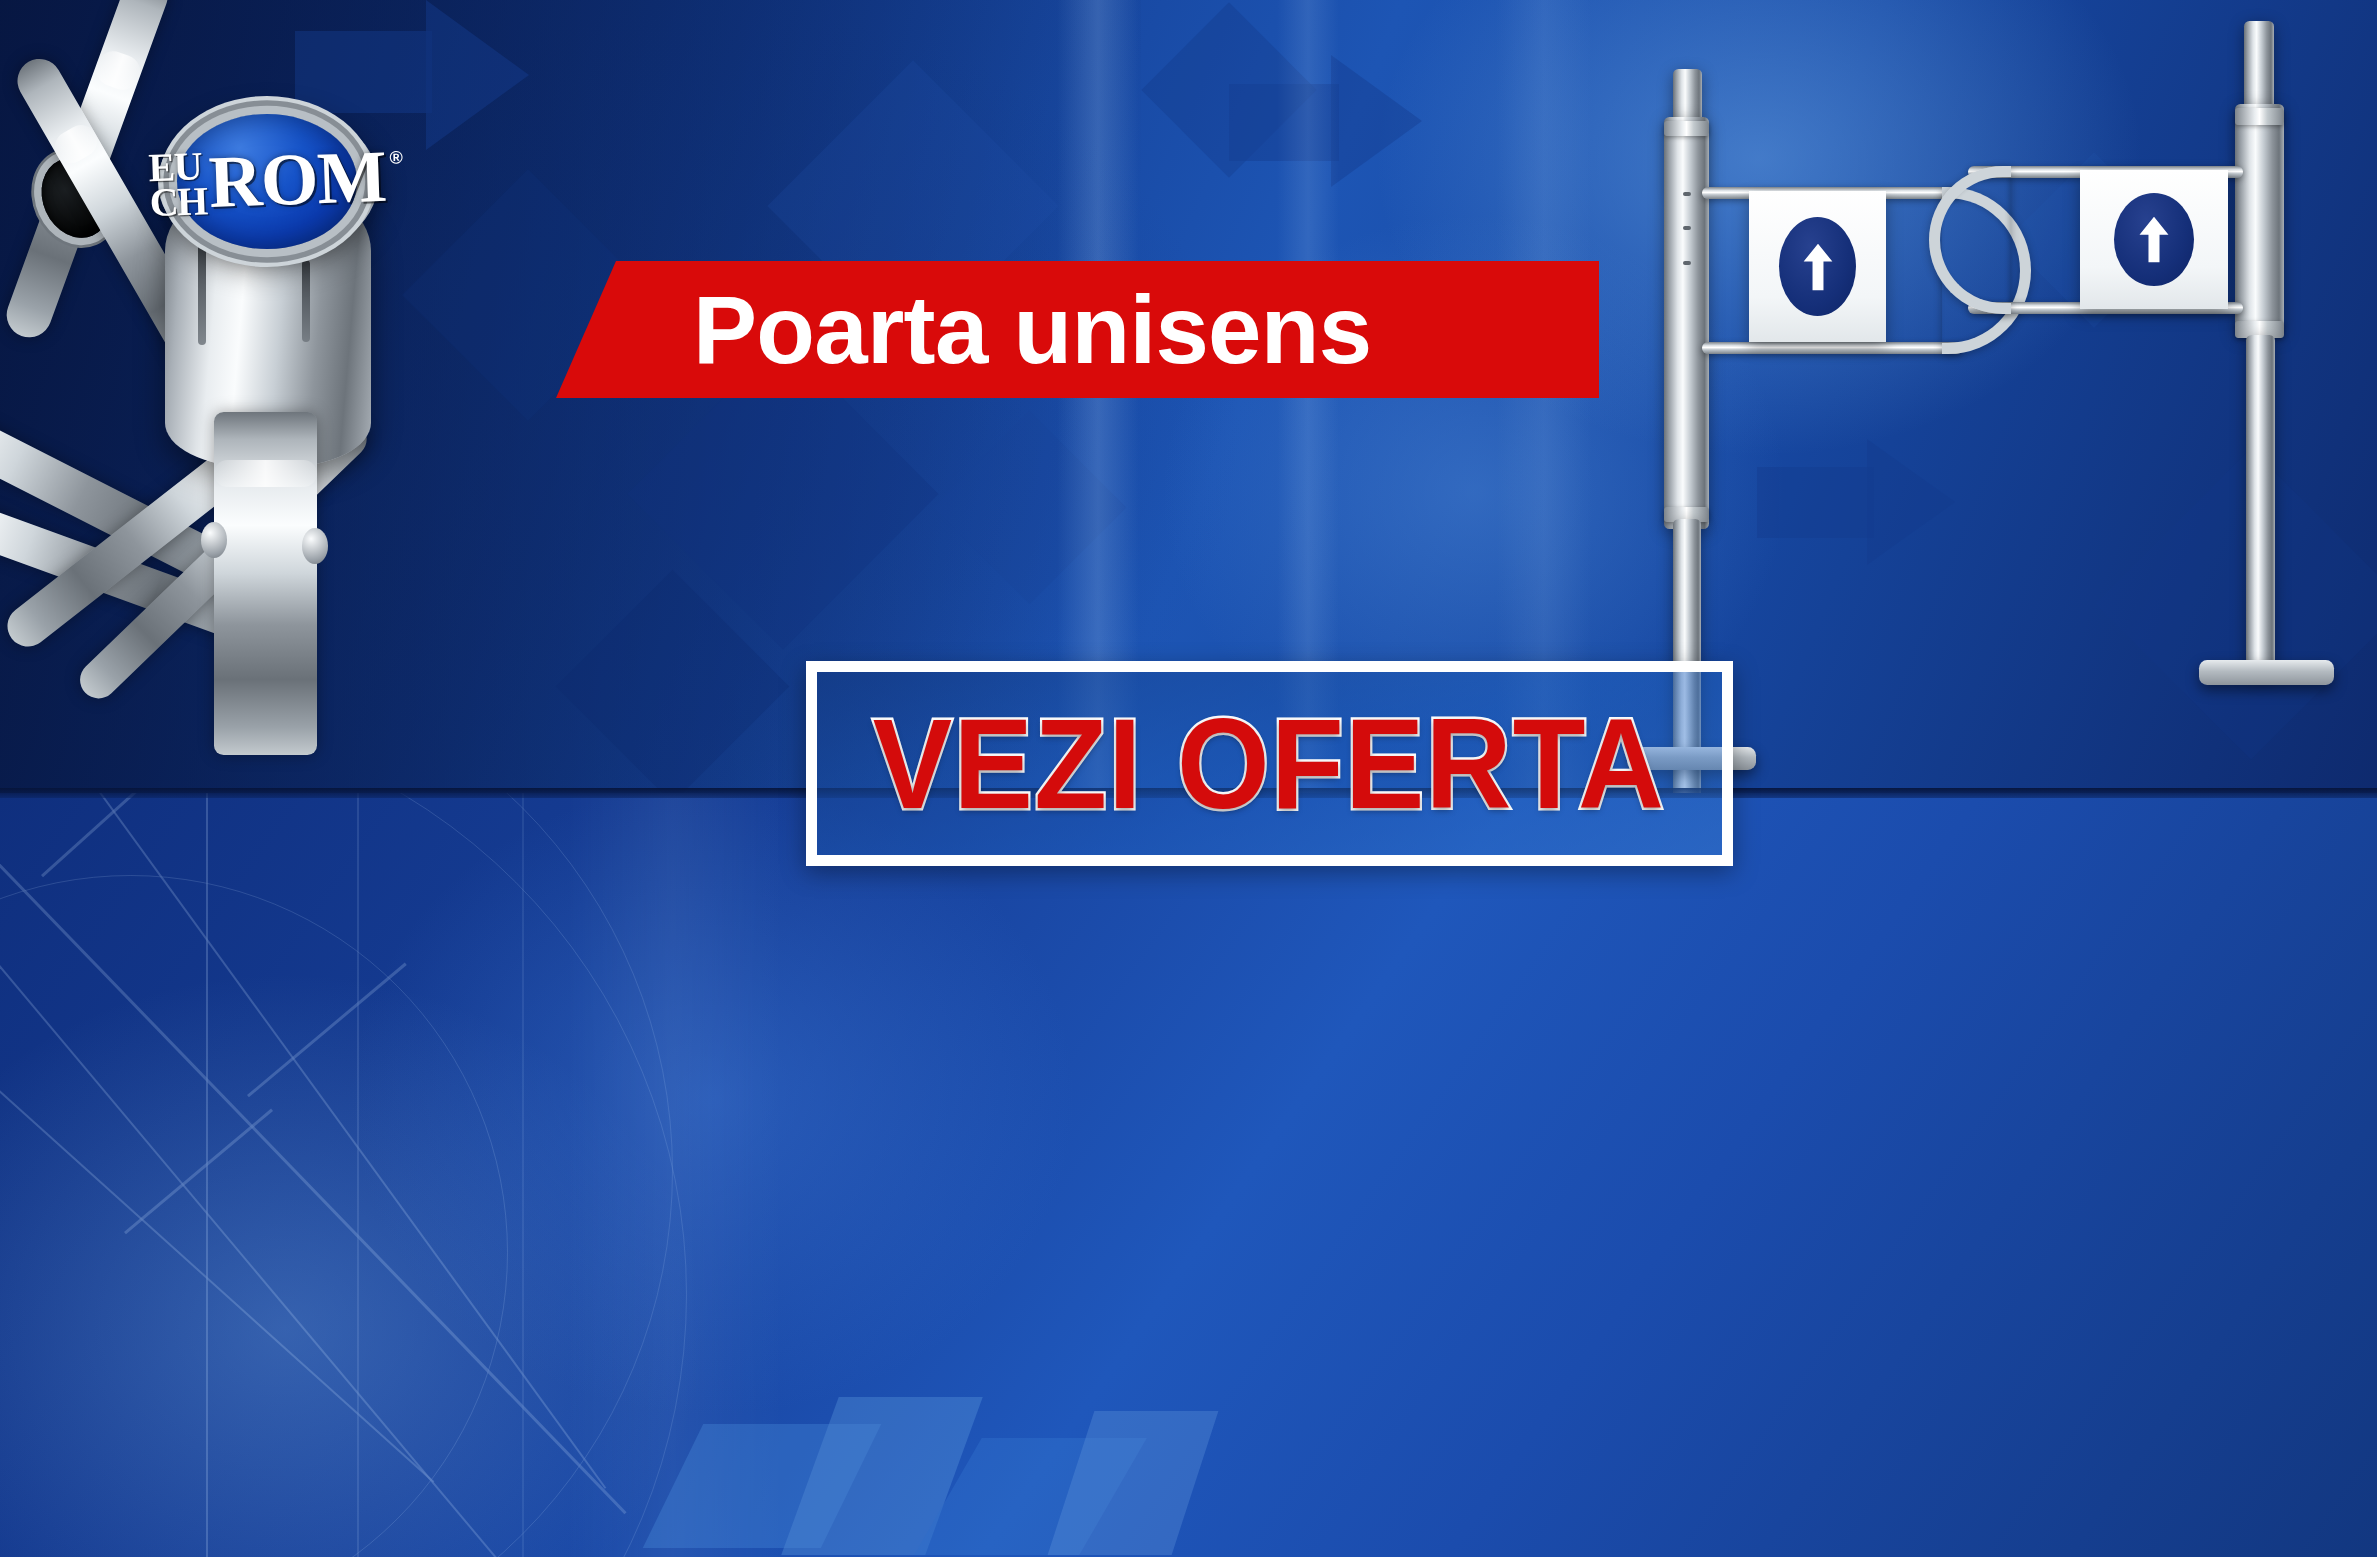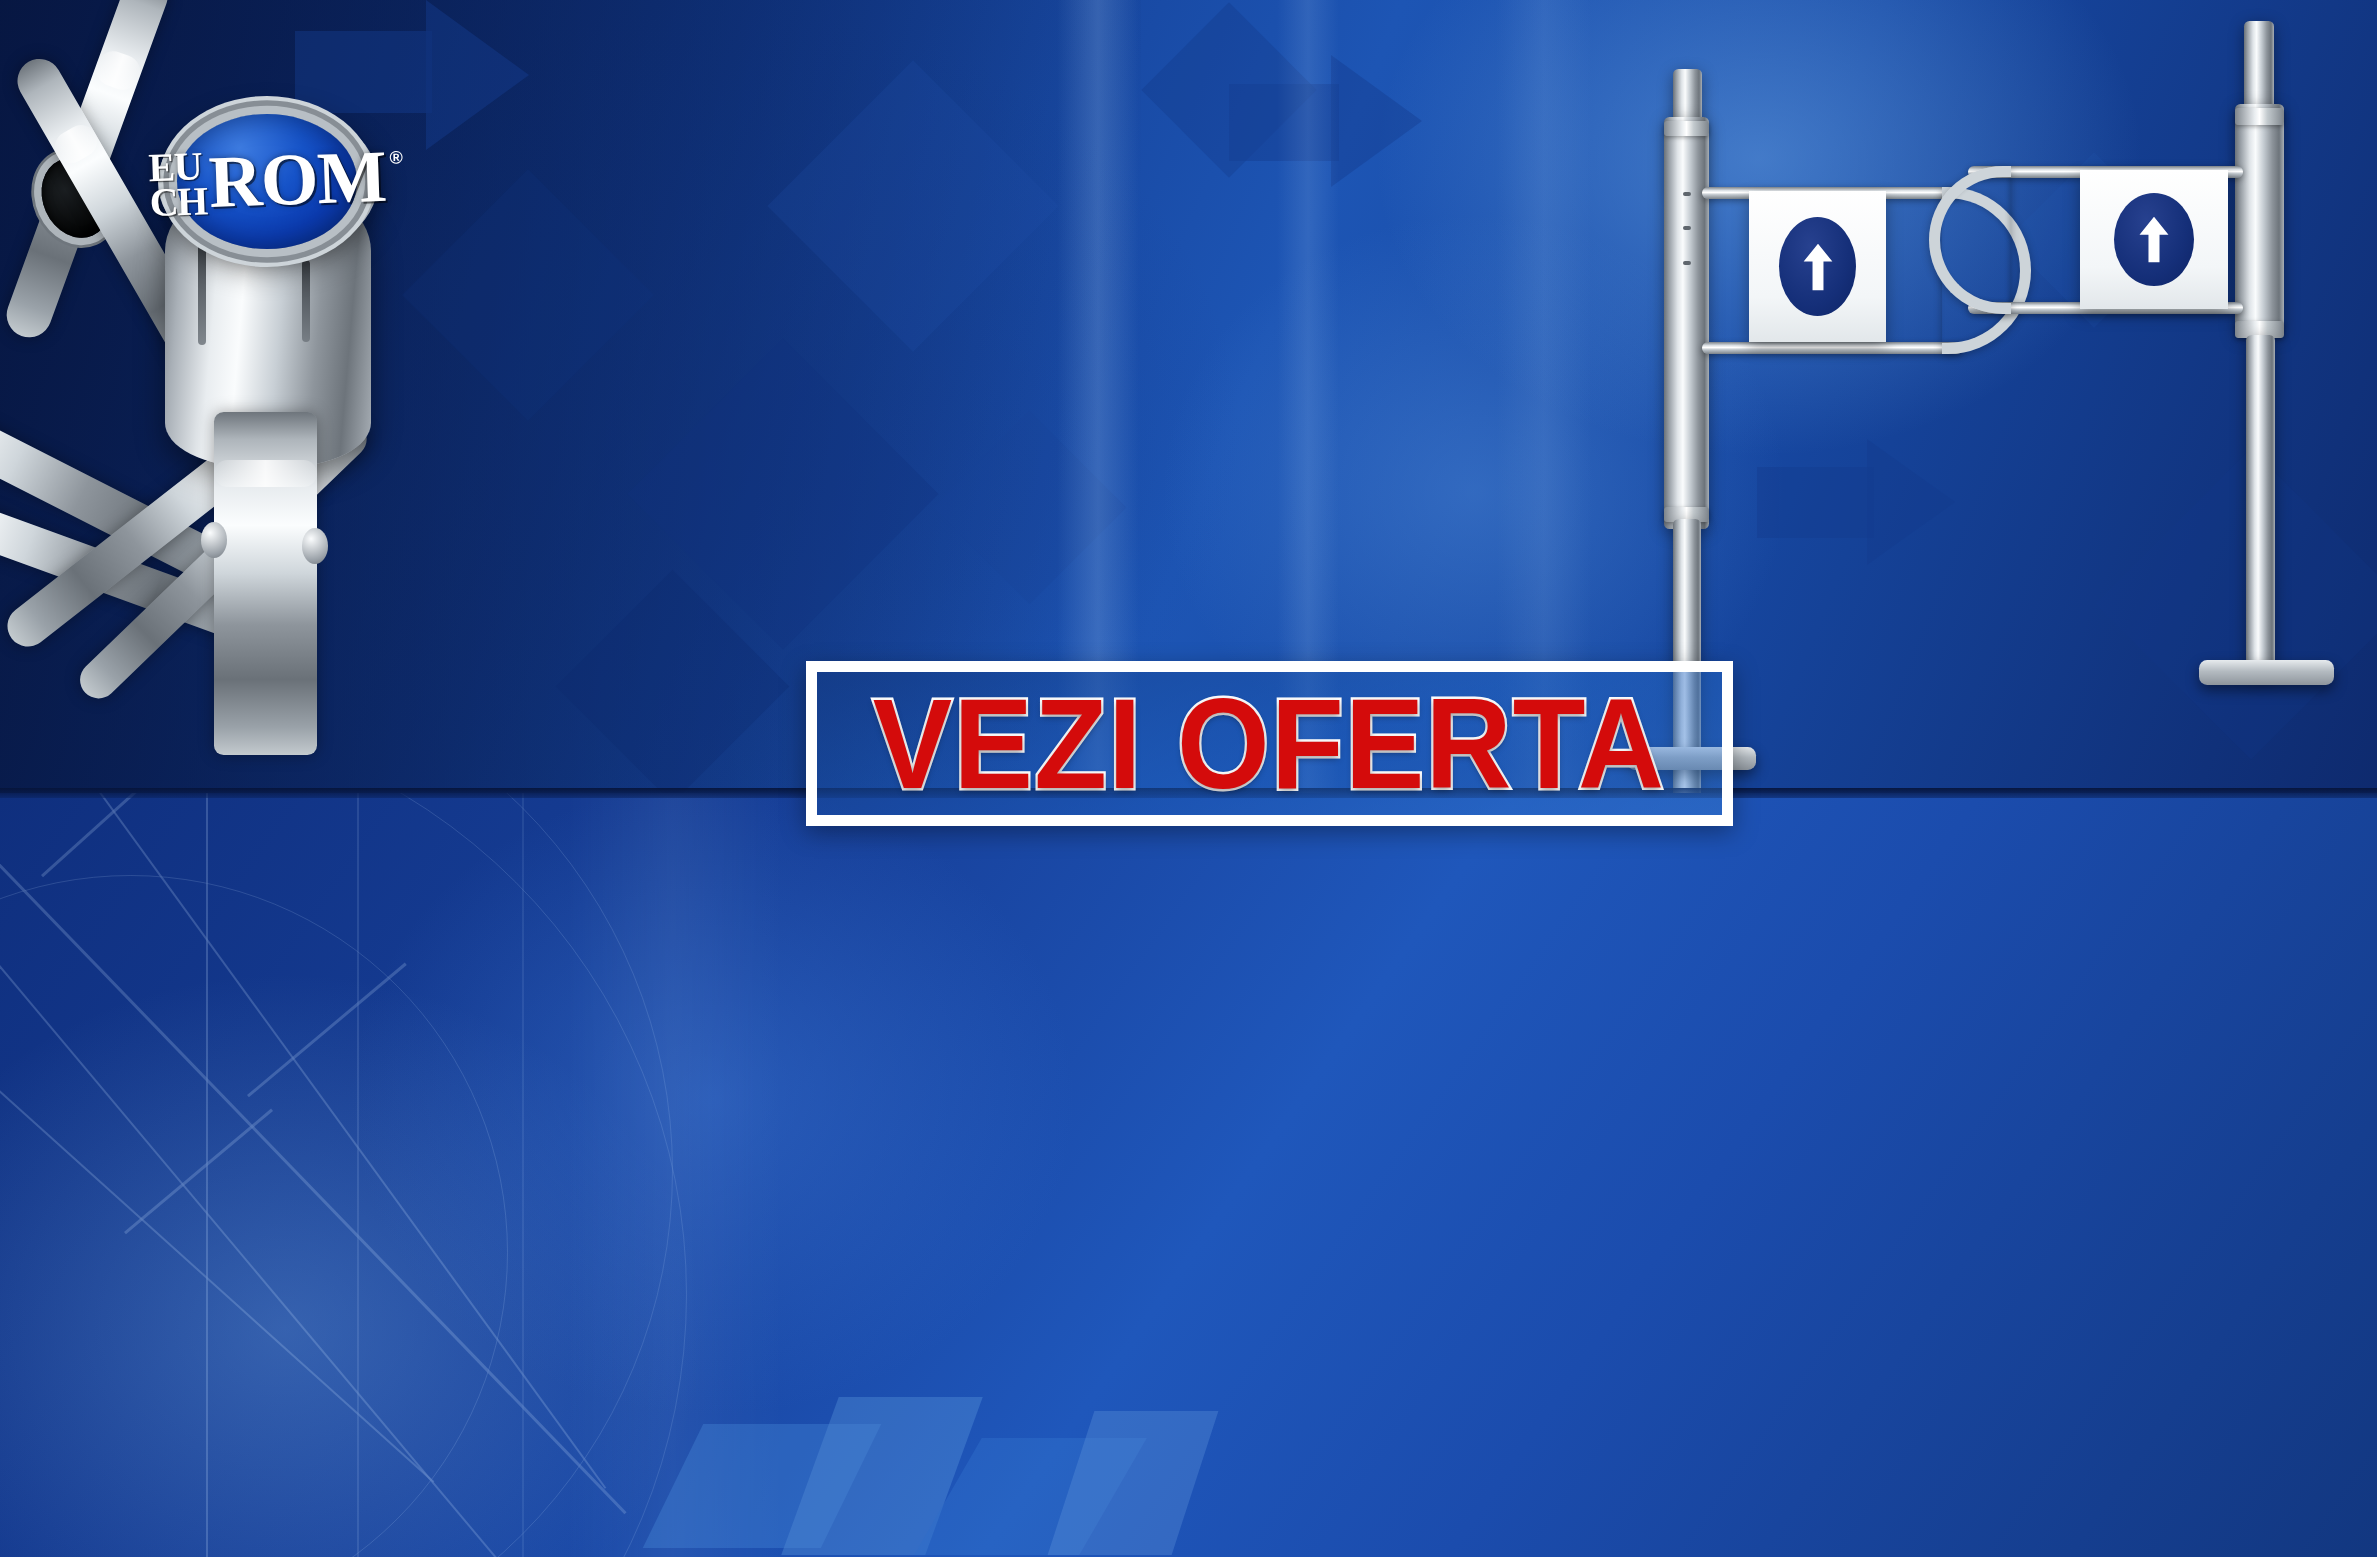--- a/index.html
+++ b/index.html
@@ -186,21 +186,21 @@
     left:522px; top:406px; width:1084px; height:137px;
     clip-path:polygon(63px 0, 100% 0, 100% 100%, 0 100%);
     padding-left:137px;
   }
   #ribbon1 .ribbon-text, #ribbon2 .ribbon-text { font-size:96px; letter-spacing:-0.7px; }
 
   
   #cta {
     position:absolute;
     left:806px; top:661px;
-    width:927px; height:165px;
+    width:927px; height:205px;
     border:11.7px solid #ffffff;
     background:linear-gradient(160deg, rgba(20,60,135,.60), rgba(30,95,190,.45) 55%, rgba(60,130,215,.40));
     display:flex; align-items:center; justify-content:center;
     z-index:40;
     box-shadow:0 6.9px 23px rgba(0,0,0,.35);
   }
   #cta-text {
     font-family:"Liberation Sans Narrow","Liberation Sans", sans-serif;
     font-weight:bold;
     font-size:128px;
@@ -383,20 +383,23 @@
         border-radius:686px 0 0 686px;border-left:11.7px solid #cdd4d9;border-right:0;"></div>
       <div class="sign" style="left:2080px;top:170px;width:148px;height:139px;">
         <div class="sign-oval" style="width:80px;height:93px;">
           <svg width="32" height="51" viewBox="0 0 46 74">
             <polygon points="23,4 44,30 31,30 31,70 15,70 15,30 2,30" fill="#ffffff"></polygon>
           </svg>
         </div>
       </div>
     </div>
 
+    <div class="ribbon" id="ribbon1">
+      <span class="ribbon-text">Poarta unisens</span>
+    </div>
   </div>
 
   <div class="half" id="bottom-half">
     <div class="bg-bottom"></div>
 
     <div class="blueprint">
       <div class="bp-line" style="left:-41px;top:27.5px;width:961px;height:2.7px;transform:rotate(46deg);"></div>
       <div class="bp-line" style="left:-110px;top:41px;width:961px;height:2.1px;transform:rotate(50deg);"></div>
       <div class="bp-line" style="left:82px;top:-27.5px;width:892px;height:2.1px;transform:rotate(54deg);"></div>
       <div class="bp-line" style="left:-178px;top:137px;width:824px;height:2.1px;transform:rotate(42deg);"></div>

